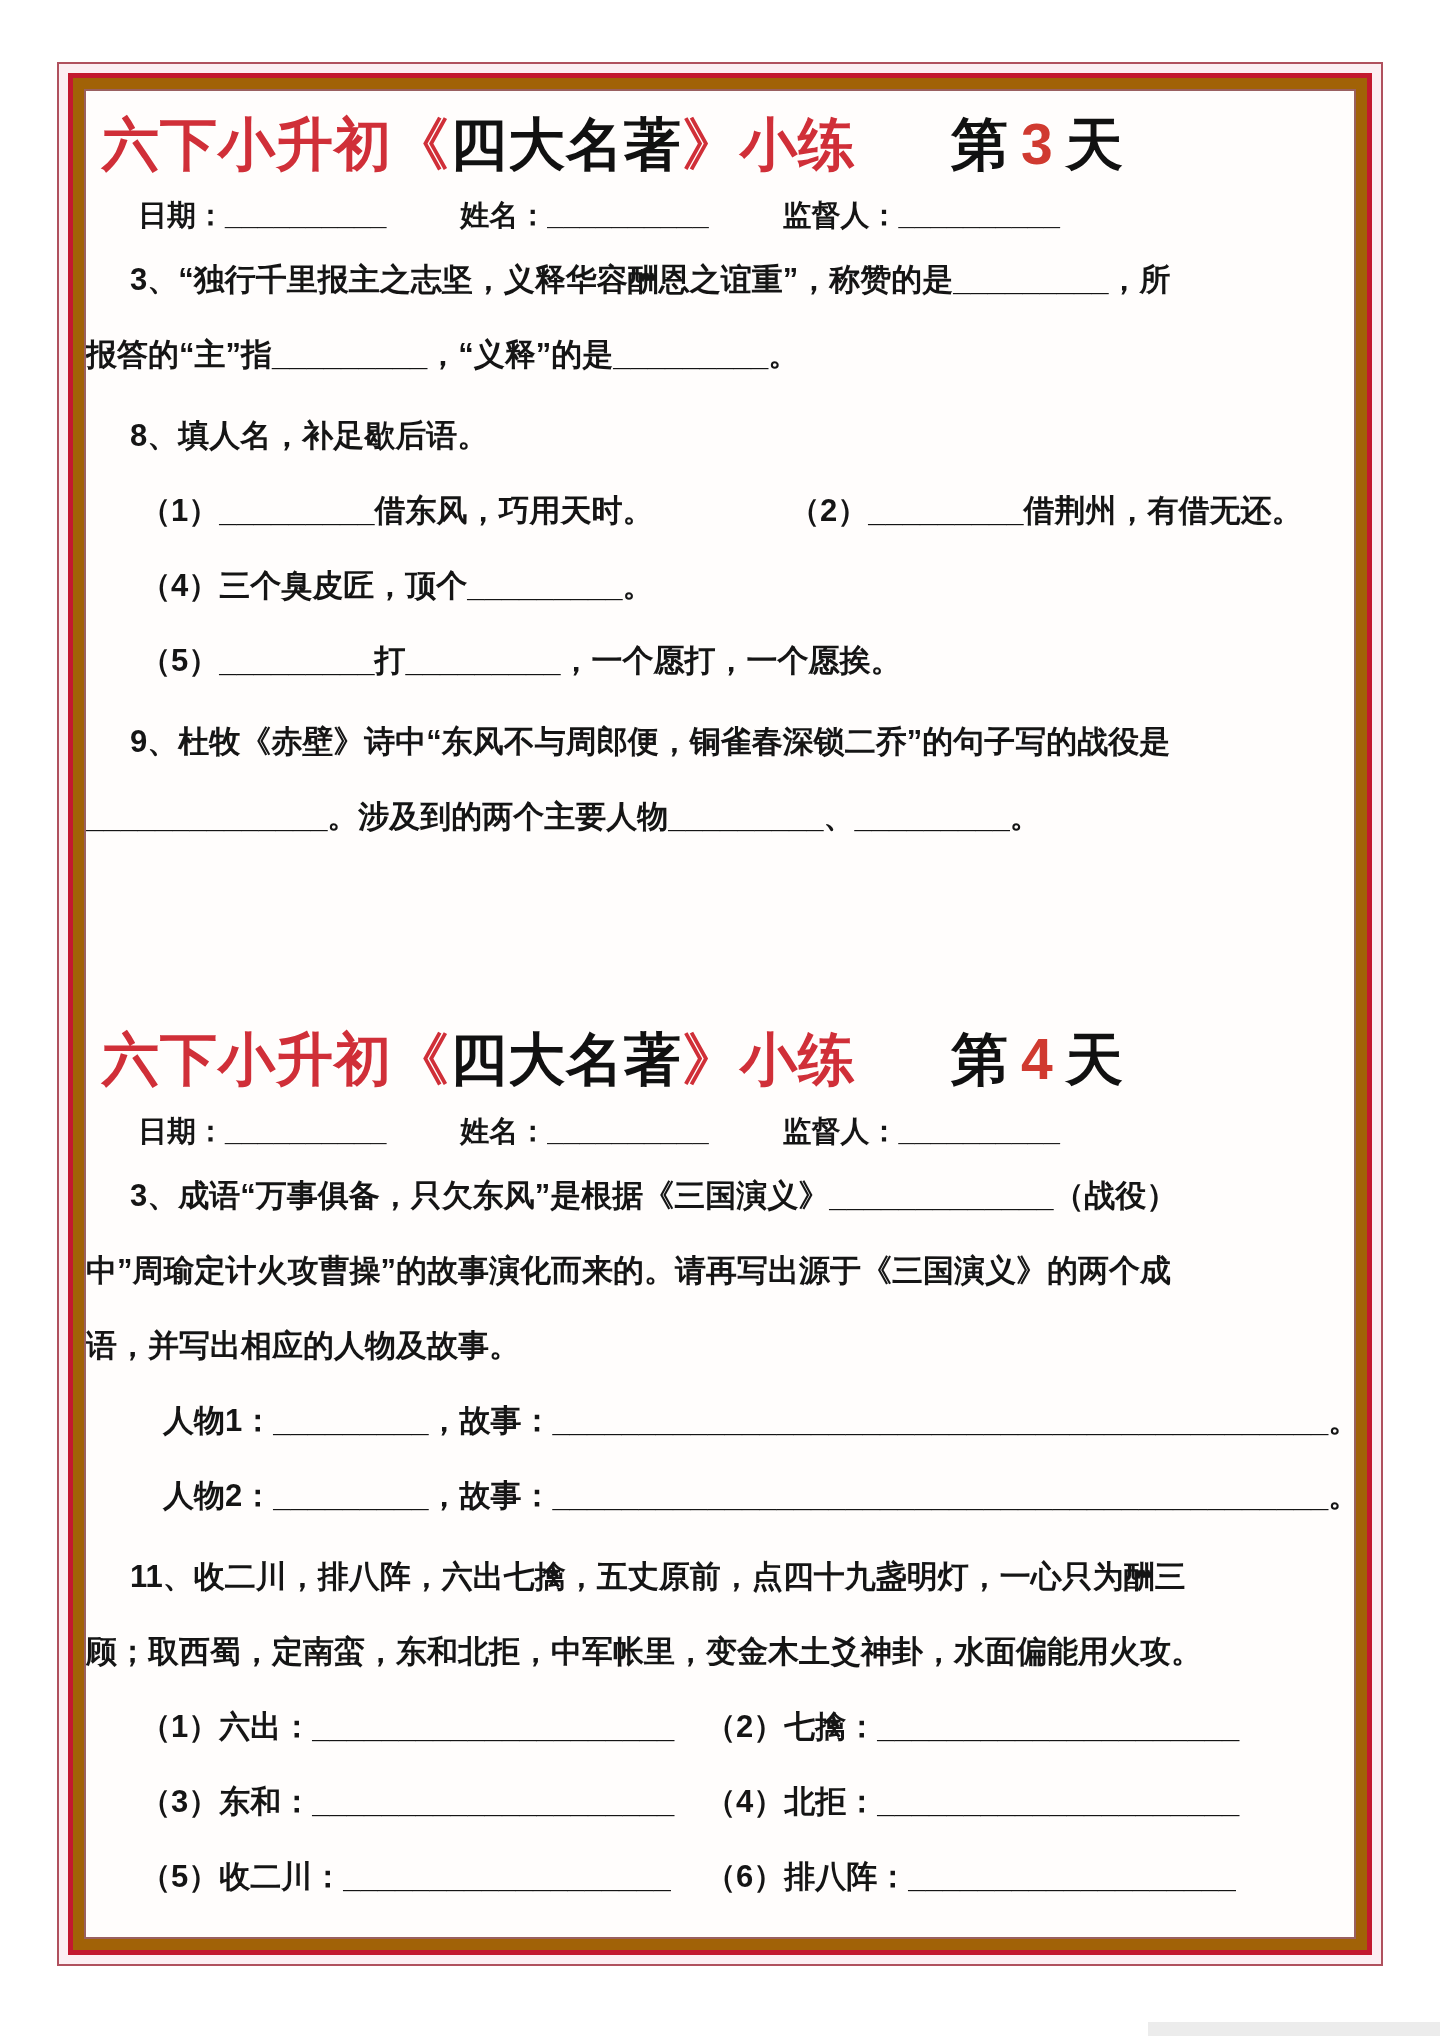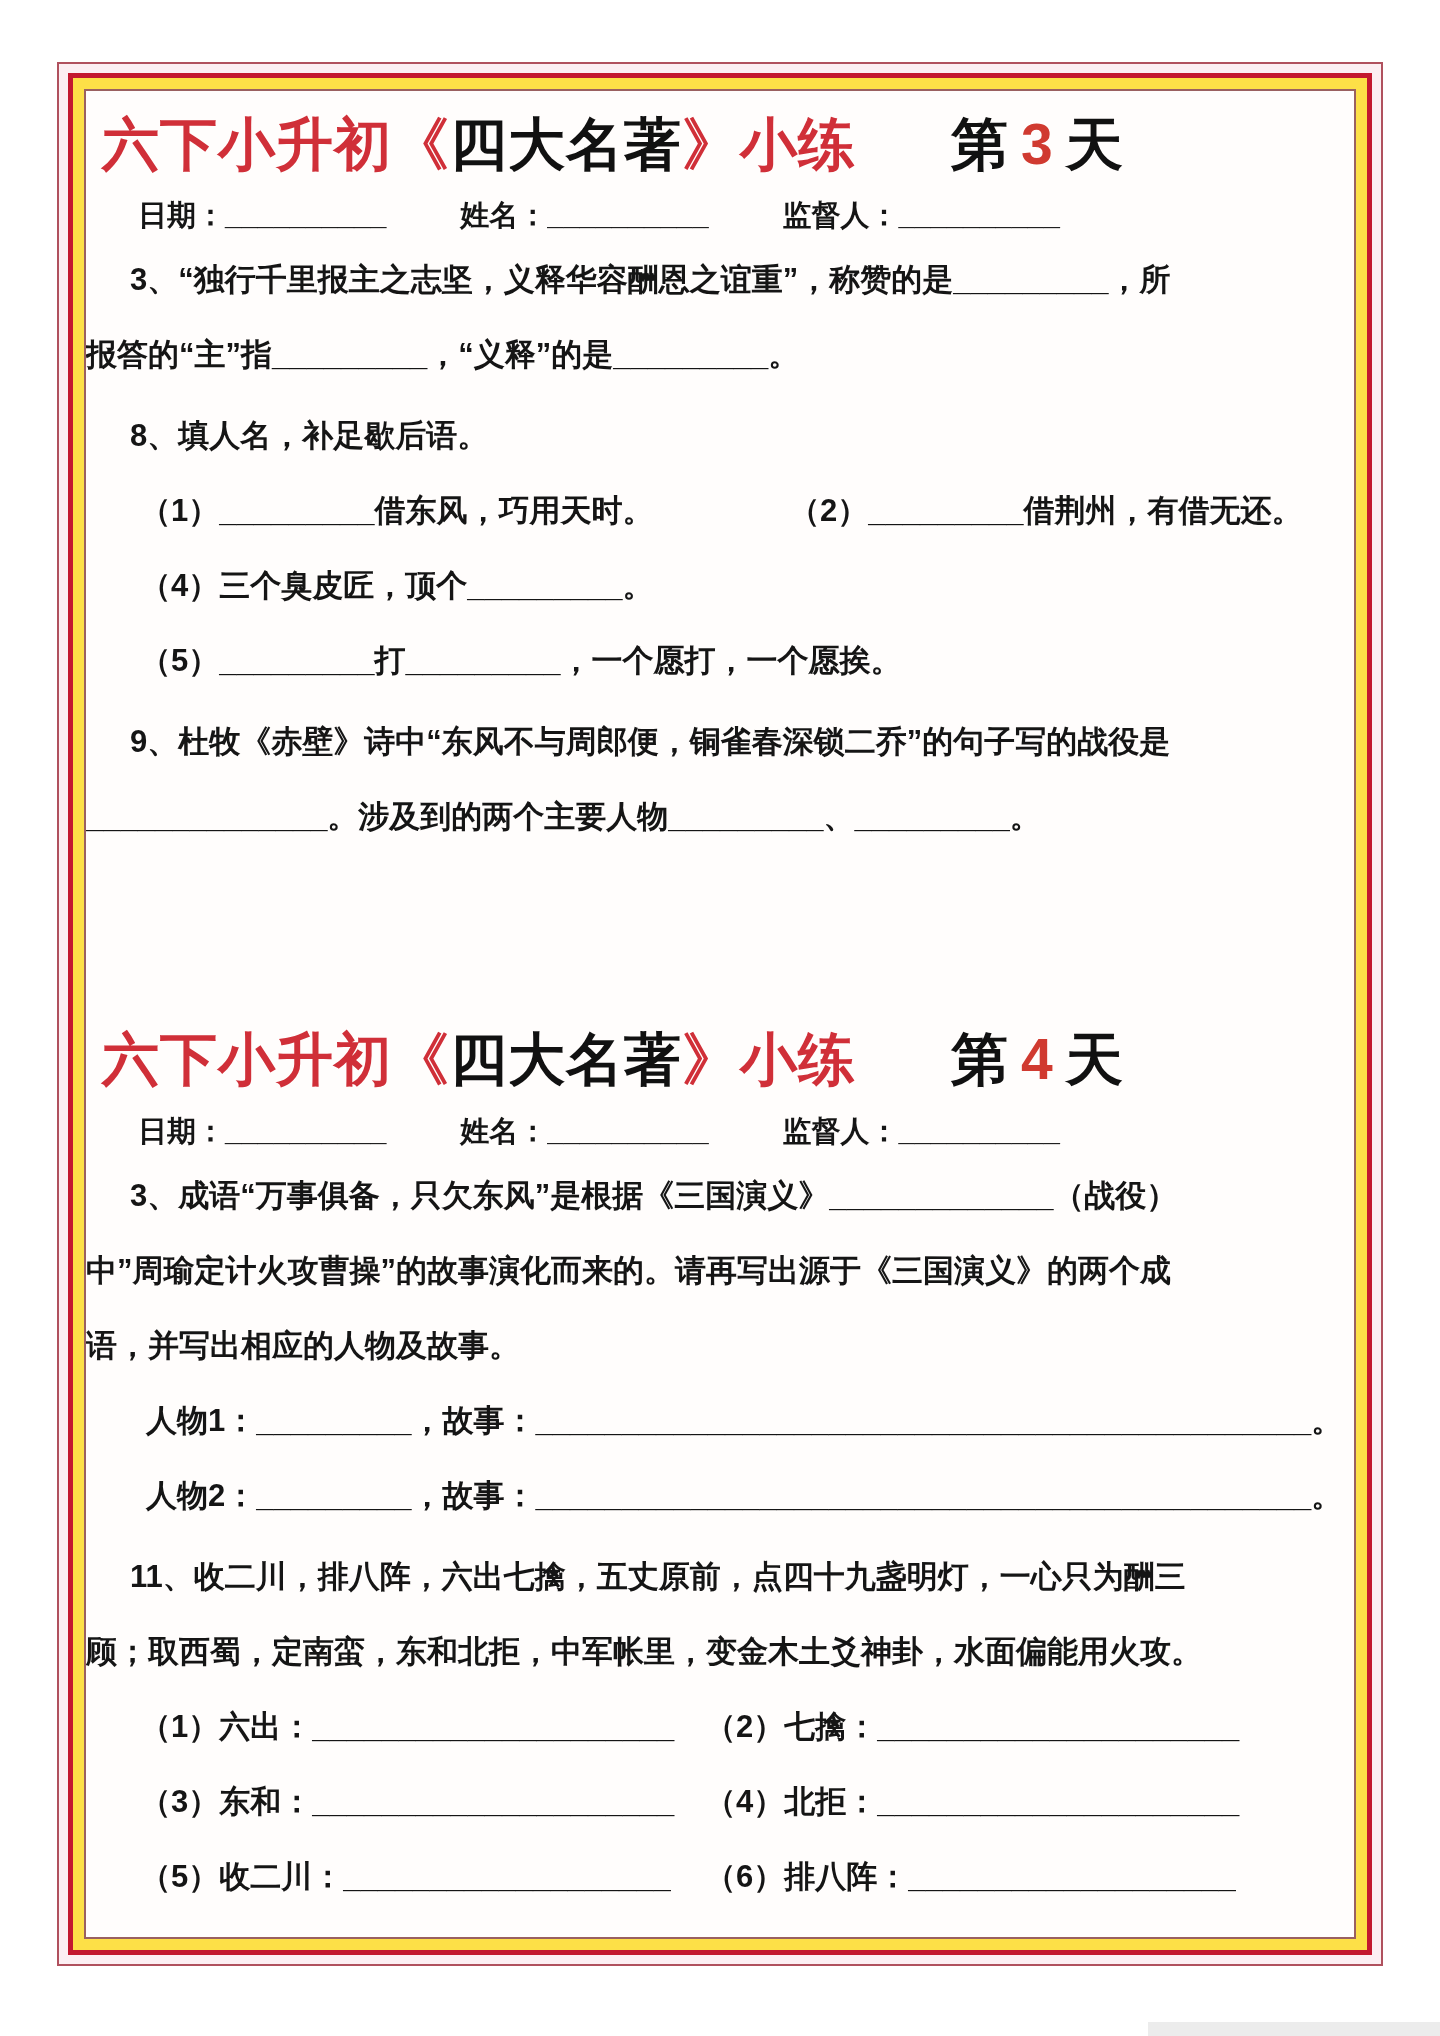--- a/index.html
+++ b/index.html
@@ -12,21 +12,21 @@
     color:#151515;
     overflow:hidden;
   }
   
   .frame-a{
     position:absolute;left:57px;top:62px;width:1326px;height:1904px;
     border:2px solid #b0515e;background:#fceff3;box-sizing:border-box;
   }
   .frame-b{
     position:absolute;inset:9px;
-    border:5px solid #c3182f;background:#fde047;box-sizing:border-box;
+    border:5px solid #c3182f;background:#a16207;box-sizing:border-box;
   }
   .frame-c{
     position:absolute;inset:11px;
     border:2px solid #9a6060;background:#fffdfc;box-sizing:border-box;
     padding:6px 12px 8px 0;
     overflow:hidden;
   }
   .title-row{
     display:flex;align-items:baseline;
     margin:12px 0 0 16px;
@@ -52,21 +52,21 @@
   .item-row{
     display:flex;
     font-size:31px;line-height:75px;
     padding-left:54px;
   }
   .item-row .c1{flex:0 0 54%;white-space:nowrap;}
   .item-row .c2{flex:1;white-space:nowrap;}
   .item-row.half .c1{flex:0 0 47%;}
   .person{
     font-size:31px;line-height:75px;
-    padding-left:60px;white-space:nowrap;
+    padding-left:77px;white-space:nowrap;
   }
   .day4{margin-top:170px;}
   .watermark{
     position:absolute;right:0;bottom:0;
     width:292px;height:14px;background:#ececec;
   }
 </style>
 </head>
 <body>
 

